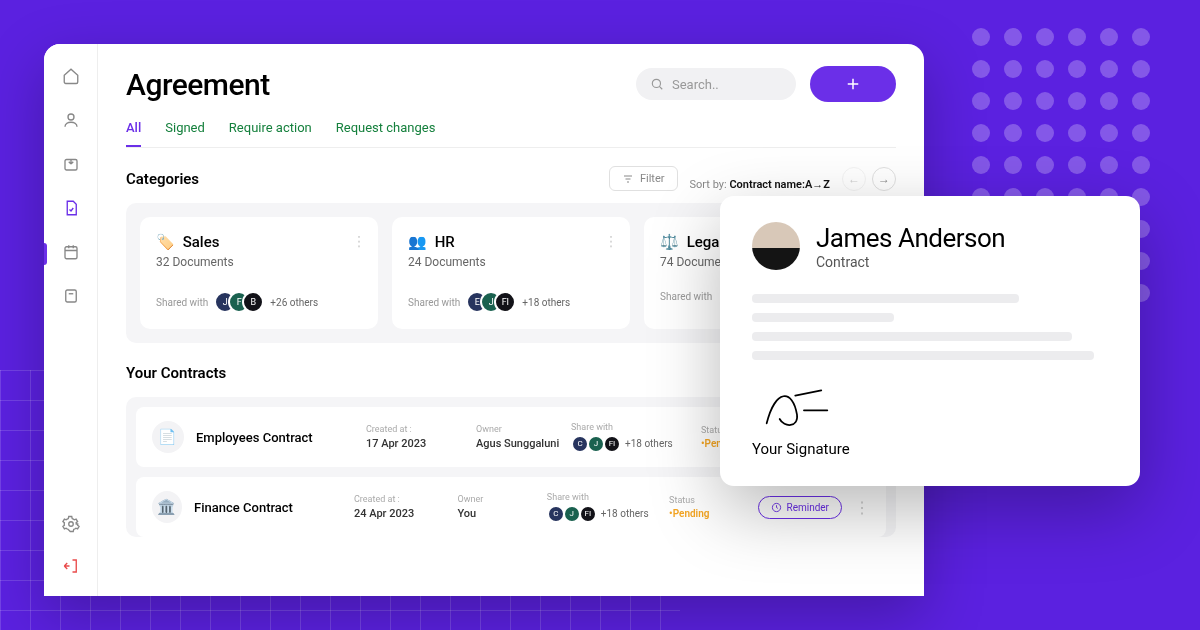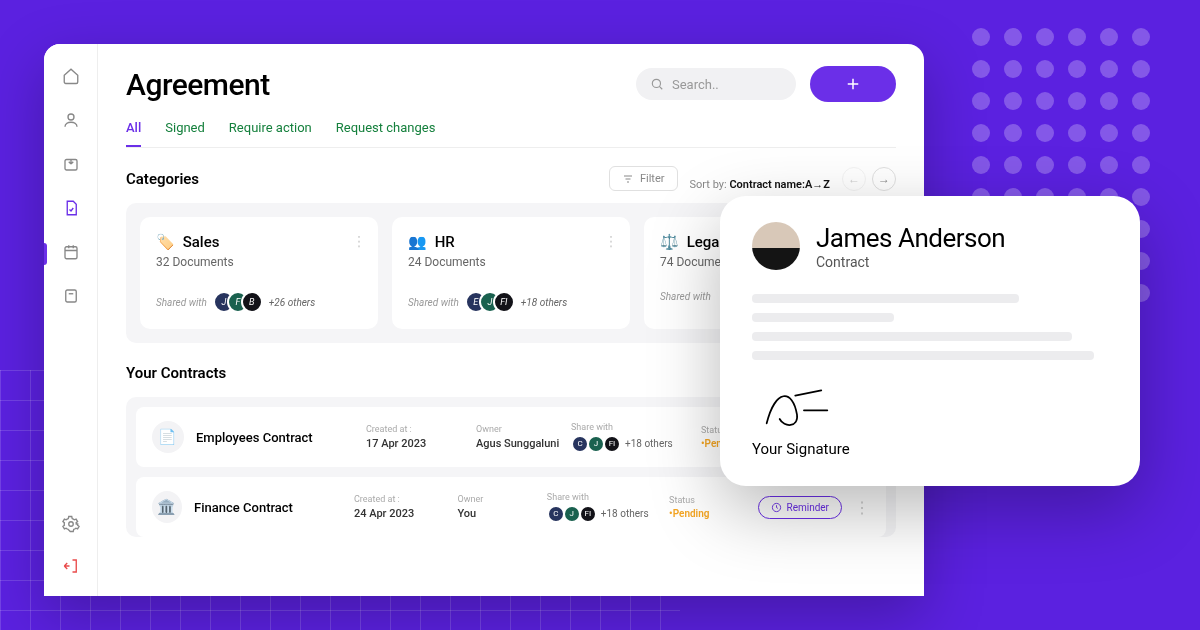--- a/index.html
+++ b/index.html
@@ -30,42 +30,42 @@
 .filterbtn { border:1px solid #e0e0e0; border-radius:6px; padding:5px 12px; display:flex; align-items:center; gap:6px; cursor:pointer; }
 .sortby b { color:#111; font-weight:600; }
 .navbtns { display:flex; gap:6px; }
 .navbtn { width:24px; height:24px; border-radius:50%; border:1px solid #e0e0e0; display:flex; align-items:center; justify-content:center; font-size:12px; cursor:pointer; background:#fff; }
 .navbtn.disabled { opacity:0.4; }
 .cards { background:#f5f5f7; border-radius:10px; padding:14px; margin-top:12px; display:flex; gap:14px; }
 .card { flex:1; background:#fff; border-radius:10px; padding:16px; position:relative; min-width:0; }
 .card-more { position:absolute; top:16px; right:12px; color:#ccc; cursor:pointer; font-size:14px; }
 .card-hd { display:flex; align-items:center; gap:8px; font-size:15px; font-weight:500; }
 .card-sub { font-size:12px; color:#666; margin-top:4px; }
-.shared { margin-top:22px; display:flex; align-items:center; gap:6px; font-size:10px; color:#999;font-style:italic; }
+.shared { margin-top:22px; display:flex; align-items:center; gap:6px; font-size:10px; color:#999; }
 .avs { display:flex; }
 .av { width:22px; height:22px; border-radius:50%; border:2px solid #fff; margin-left:-8px; display:flex; align-items:center; justify-content:center; font-size:9px; color:#fff; }
 .av:first-child { margin-left:0; }
 .others { font-size:10px; color:#666; }
 .contracts { background:#f5f5f7; border-radius:10px; padding:10px 10px 0 10px; margin-top:12px; }
 .crow { background:#fff; border-radius:8px; padding:14px 16px; display:flex; align-items:center; margin-bottom:10px; }
 .crow-ico { width:32px; height:32px; border-radius:50%; background:#f3f3f5; display:flex; align-items:center; justify-content:center; margin-right:12px; font-size:15px; }
 .cname { font-size:13px; font-weight:500; width:170px; }
 .ccell { display:flex; flex-direction:column; gap:3px; width:110px; }
 .ccell.sm { width:95px; }
 .ccell.sw { width:130px; }
 .ccell .lbl { font-size:9px; color:#aaa; }
 .ccell .val { font-size:11px; color:#333; font-weight:500; }
 .status-pending { font-size:10px; color:#F5A623; font-weight:600; }
 .swrow { display:flex; align-items:center; gap:4px; }
 .swrow .av { width:18px; height:18px; font-size:8px; margin-left:-6px; }
 .swrow .av:first-child{margin-left:0;}
 .reminder { border:1px solid #6B2FE8; color:#6B2FE8; border-radius:14px; padding:5px 12px; font-size:10px; display:flex; align-items:center; gap:4px; cursor:pointer; }
 .crow-more { margin-left:12px; color:#ccc; cursor:pointer; }
 
-.popup { position:absolute; top:196px; left:720px; width:420px; background:#fff; border-radius:26px; box-shadow:0 24px 70px rgba(0,0,0,0.28); padding:26px 32px 28px 32px; }
+.popup { position:absolute; top:196px; left:720px; width:420px; background:#fff; border-radius:14px; box-shadow:0 24px 70px rgba(0,0,0,0.28); padding:26px 32px 28px 32px; }
 .popup-hd { display:flex; align-items:center; gap:16px; }
 .popup-av { width:48px; height:48px; border-radius:50%; background:linear-gradient(#d8c8b8 55%,#141414 55%); }
 .popup-name { font-size:26px; font-weight:400; letter-spacing:-0.5px; }
 .popup-sub { font-size:14px; color:#555; margin-top:1px; }
 .plines { margin-top:24px; display:flex; flex-direction:column; gap:10px; }
 .plines div { height:9px; background:#ececee; border-radius:4px; }
 .sig { margin-top:20px; }
 .sig svg { width:90px; height:52px; }
 .sig-label { font-size:15px; margin-top:4px; }
 </style>

